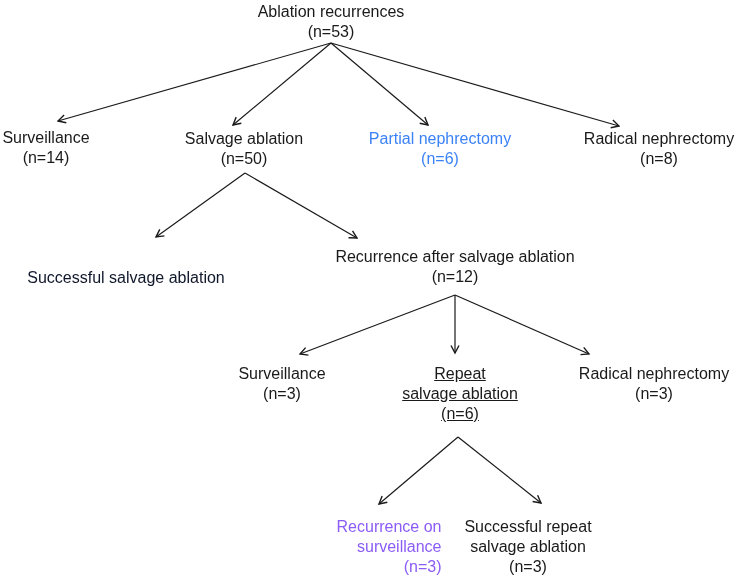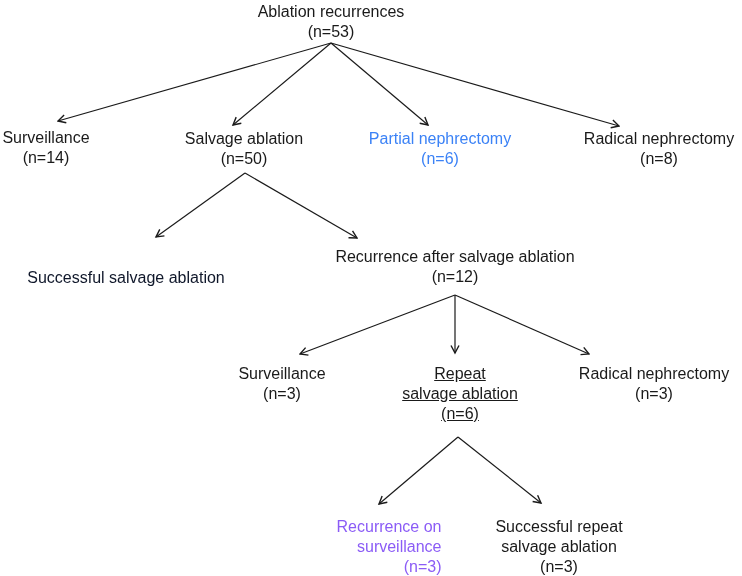--- a/index.html
+++ b/index.html
@@ -96,19 +96,19 @@
       </div>
       <div class="node" style="left: 654px; top: 364px; color: rgb(26, 26, 26);">
         <div>Radical nephrectomy</div>
         <div>(n=3)</div>
       </div>
       <div class="node" style="left: 389px; top: 517px; color: #8b5cf6; text-align: right;">
         <div>Recurrence on</div>
         <div>surveillance</div>
         <div>(n=3)</div>
       </div>
-      <div class="node" style="left: 559px; top: 517px; color: rgb(26, 26, 26);">
+      <div class="node" style="left: 528px; top: 517px; color: rgb(26, 26, 26);">
         <div>Successful repeat</div>
         <div>salvage ablation</div>
         <div>(n=3)</div>
       </div>
     </div>
 </div>
 
 </body></html>

